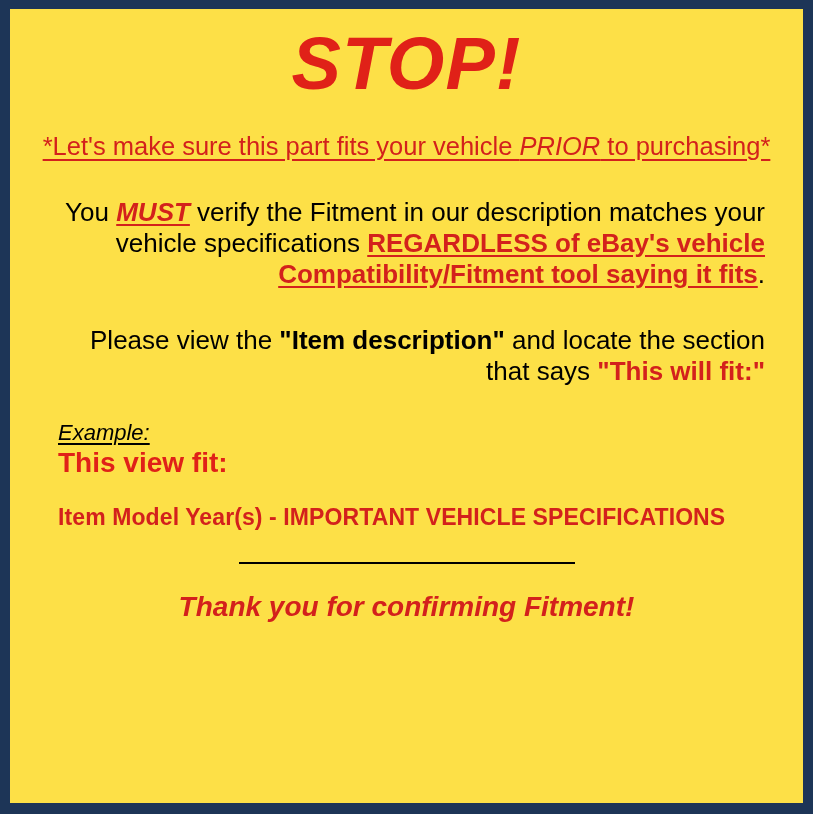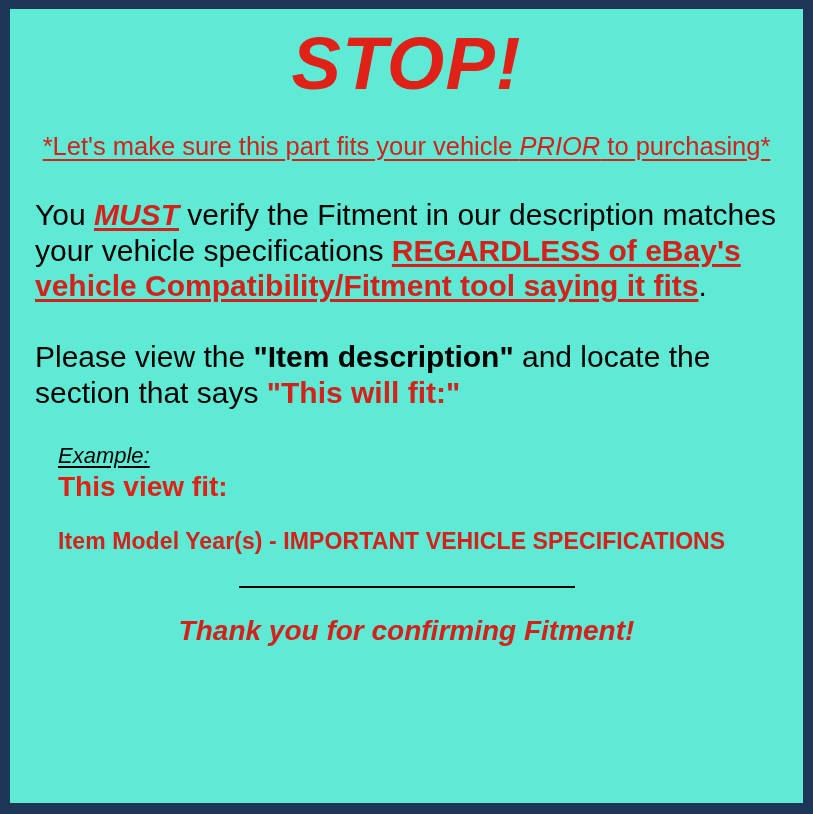--- a/index.html
+++ b/index.html
@@ -9,21 +9,21 @@
     background: #ffffff;
   }
   body {
     font-family: "Liberation Sans", sans-serif;
   }
   #notice-card {
     position: relative;
     width: 813px;
     height: 814px;
     box-sizing: border-box;
-    background: #5eead4;
+    background: #fde047;
     border: 9px solid #1d3557;
     border-left-width: 10px;
     border-right-width: 10px;
     border-bottom-width: 11px;
     overflow: hidden;
   }
   #notice-body {
     box-sizing: border-box;
     width: 100%;
     height: 100%;
@@ -53,27 +53,27 @@
     text-underline-offset: 4px;
     margin: 31px 0 0 0;
     line-height: 1.15;
     white-space: nowrap;
     text-align: center;
   }
   .subtitle .ital { font-style: italic; }
 
   
   .para {
-    font-size: 30px;
+    font-size: 26px;
     font-weight: normal;
     color: #000000;
     line-height: 1.18;
-    margin: 3px;
+    margin: 16px;
     padding: 0 16px;
-    text-align: left;
+    text-align: right;
   }
   .p-must      { margin-top: 36px; }
   .p-itemdesc  { margin-top: 36px; }
   .p-confirm   { margin-top: 36px; }
   .p-vin       { margin-top: 40px; }
 
   .bold  { font-weight: bold; }
   .rb    { color: #d3211c; font-weight: bold; }
   .rbiu  { color: #d3211c; font-weight: bold; font-style: italic;
            text-decoration: underline; text-underline-offset: 3px; }

